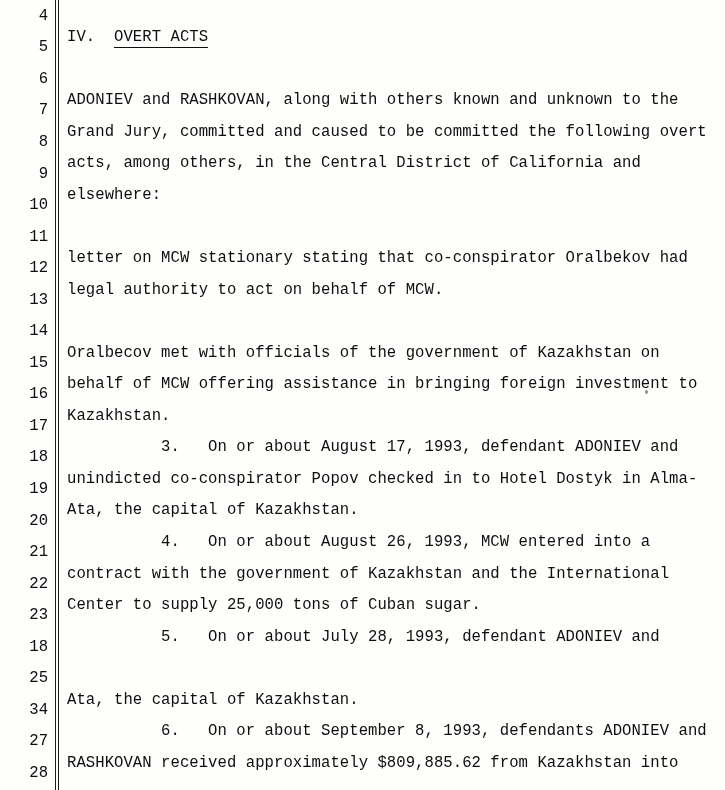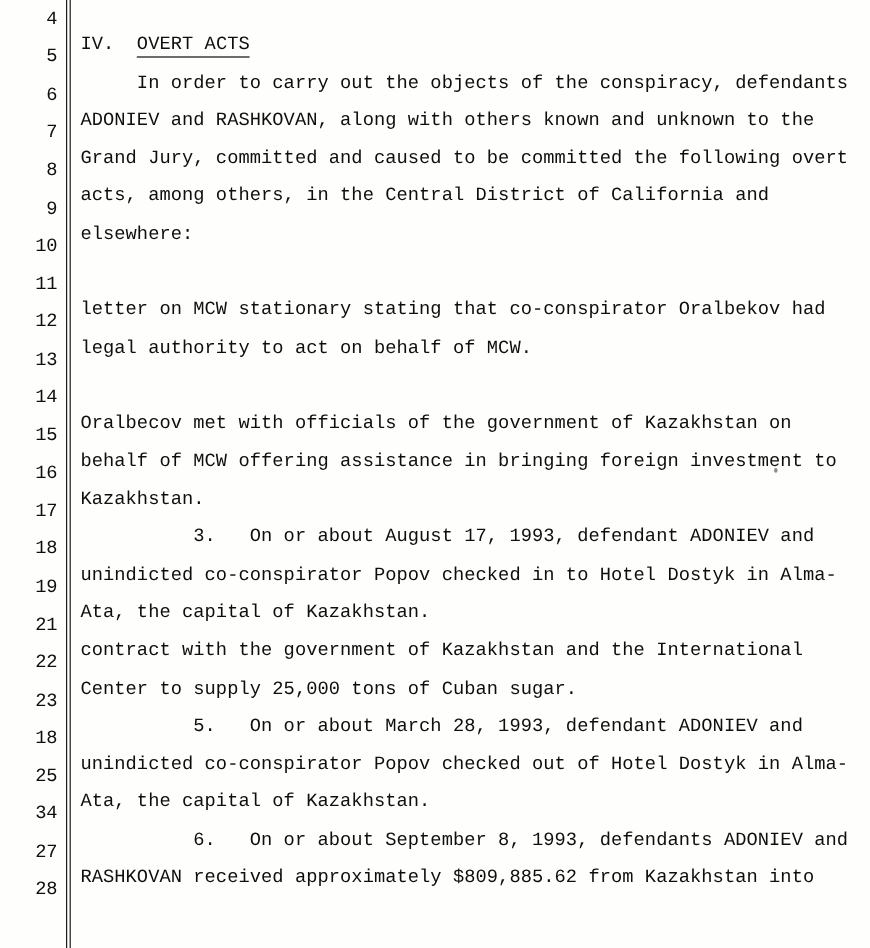--- a/index.html
+++ b/index.html
@@ -69,21 +69,20 @@
 
   <div class="rows">
 
     <div class="row">
       <span class="num">4</span>
       <span class="txt"><span>IV.  </span><span class="u">OVERT ACTS</span></span>
     </div>
 
     <div class="row">
       <span class="num">5</span>
-      <span class="txt">     In order to carry out the objects of the conspiracy, defendants</span>
     </div>
     <div class="row">
       <span class="num">6</span>
       <span class="txt">ADONIEV and RASHKOVAN, along with others known and unknown to the</span>
     </div>
     <div class="row">
       <span class="num">7</span>
       <span class="txt">Grand Jury, committed and caused to be committed the following overt</span>
     </div>
     <div class="row">
@@ -126,34 +125,37 @@
     </div>
     <div class="row">
       <span class="num">18</span>
       <span class="txt">unindicted co-conspirator Popov checked in to Hotel Dostyk in Alma-</span>
     </div>
     <div class="row">
       <span class="num">19</span>
       <span class="txt">Ata, the capital of Kazakhstan.</span>
     </div>
     <div class="row">
+      <span class="num">20</span>
+      <span class="txt">          4.   On or about August 26, 1993, MCW entered into a</span>
+    </div>
+    <div class="row">
       <span class="num">21</span>
       <span class="txt">contract with the government of Kazakhstan and the International</span>
     </div>
     <div class="row">
       <span class="num">22</span>
       <span class="txt">Center to supply 25,000 tons of Cuban sugar.</span>
     </div>
     <div class="row">
       <span class="num">23</span>
-      <span class="txt">          5.   On or about March 28, 1993, defendant ADONIEV and</span>
+      <span class="txt">          5.   On or about July 28, 1993, defendant ADONIEV and</span>
     </div>
     <div class="row">
       <span class="num">18</span>
-      <span class="txt">unindicted co-conspirator Popov checked out of Hotel Dostyk in Alma-</span>
     </div>
     <div class="row">
       <span class="num">25</span>
       <span class="txt">Ata, the capital of Kazakhstan.</span>
     </div>
     <div class="row">
       <span class="num">34</span>
       <span class="txt">          6.   On or about September 8, 1993, defendants ADONIEV and</span>
     </div>
     <div class="row">

